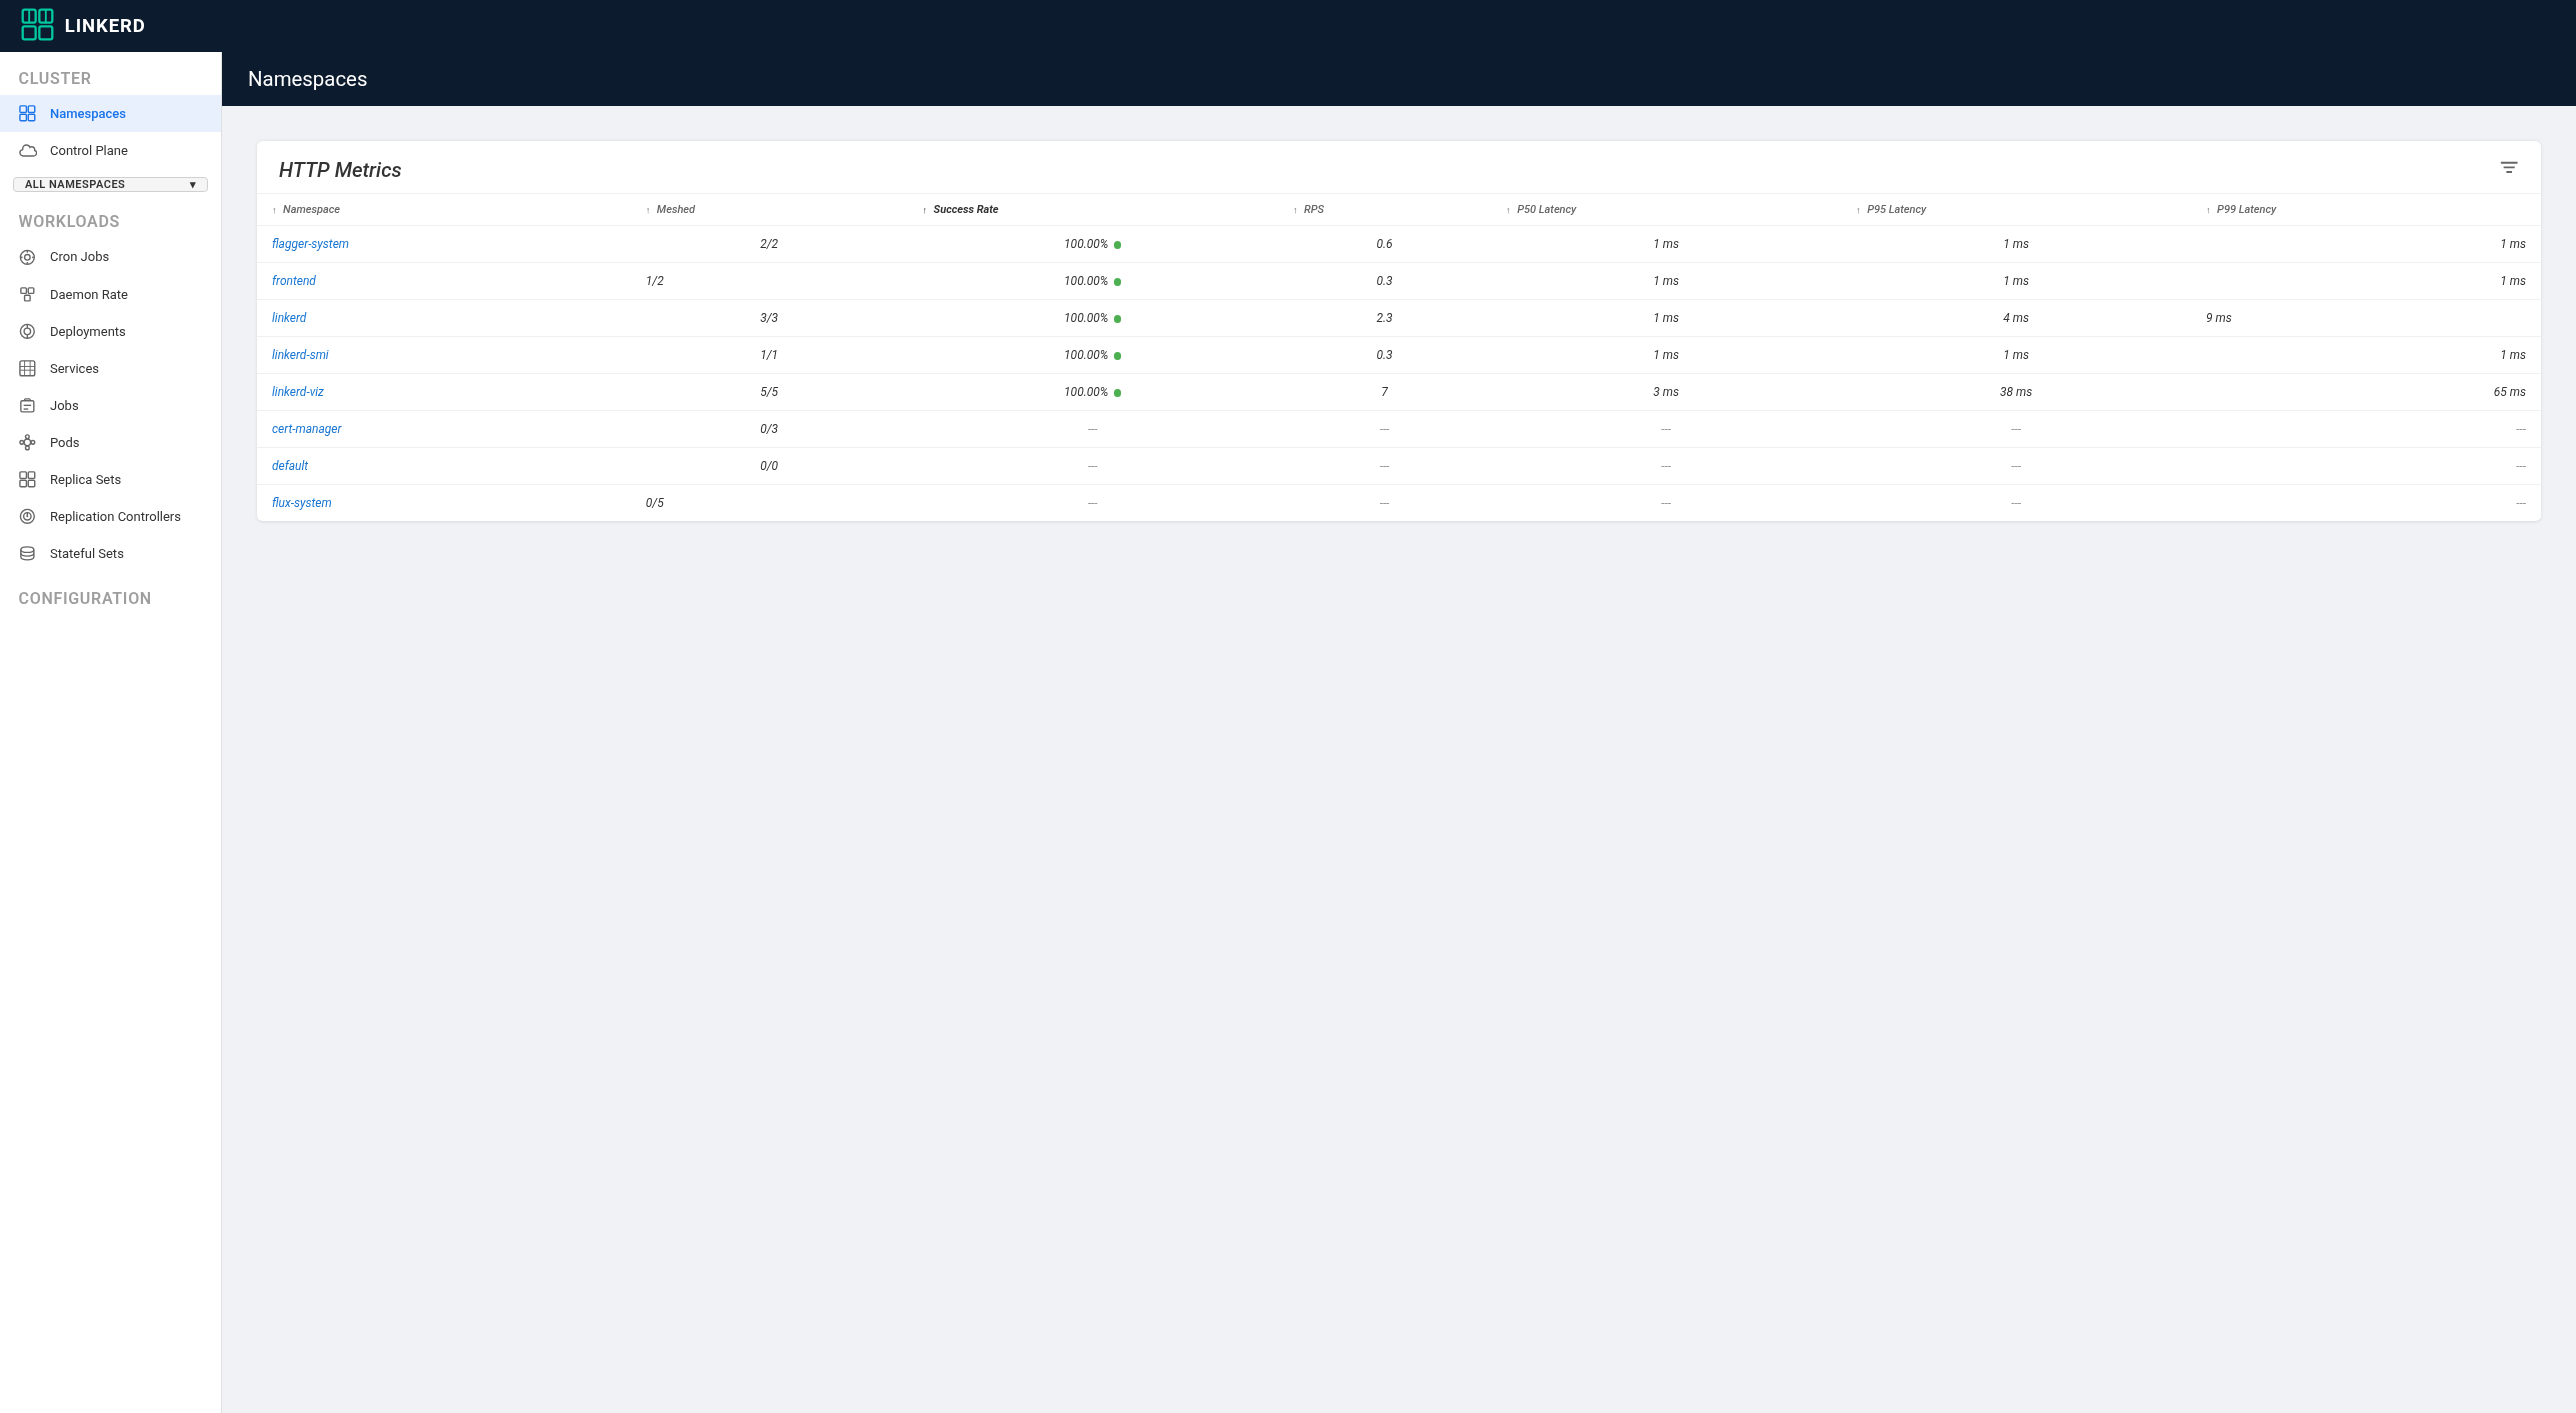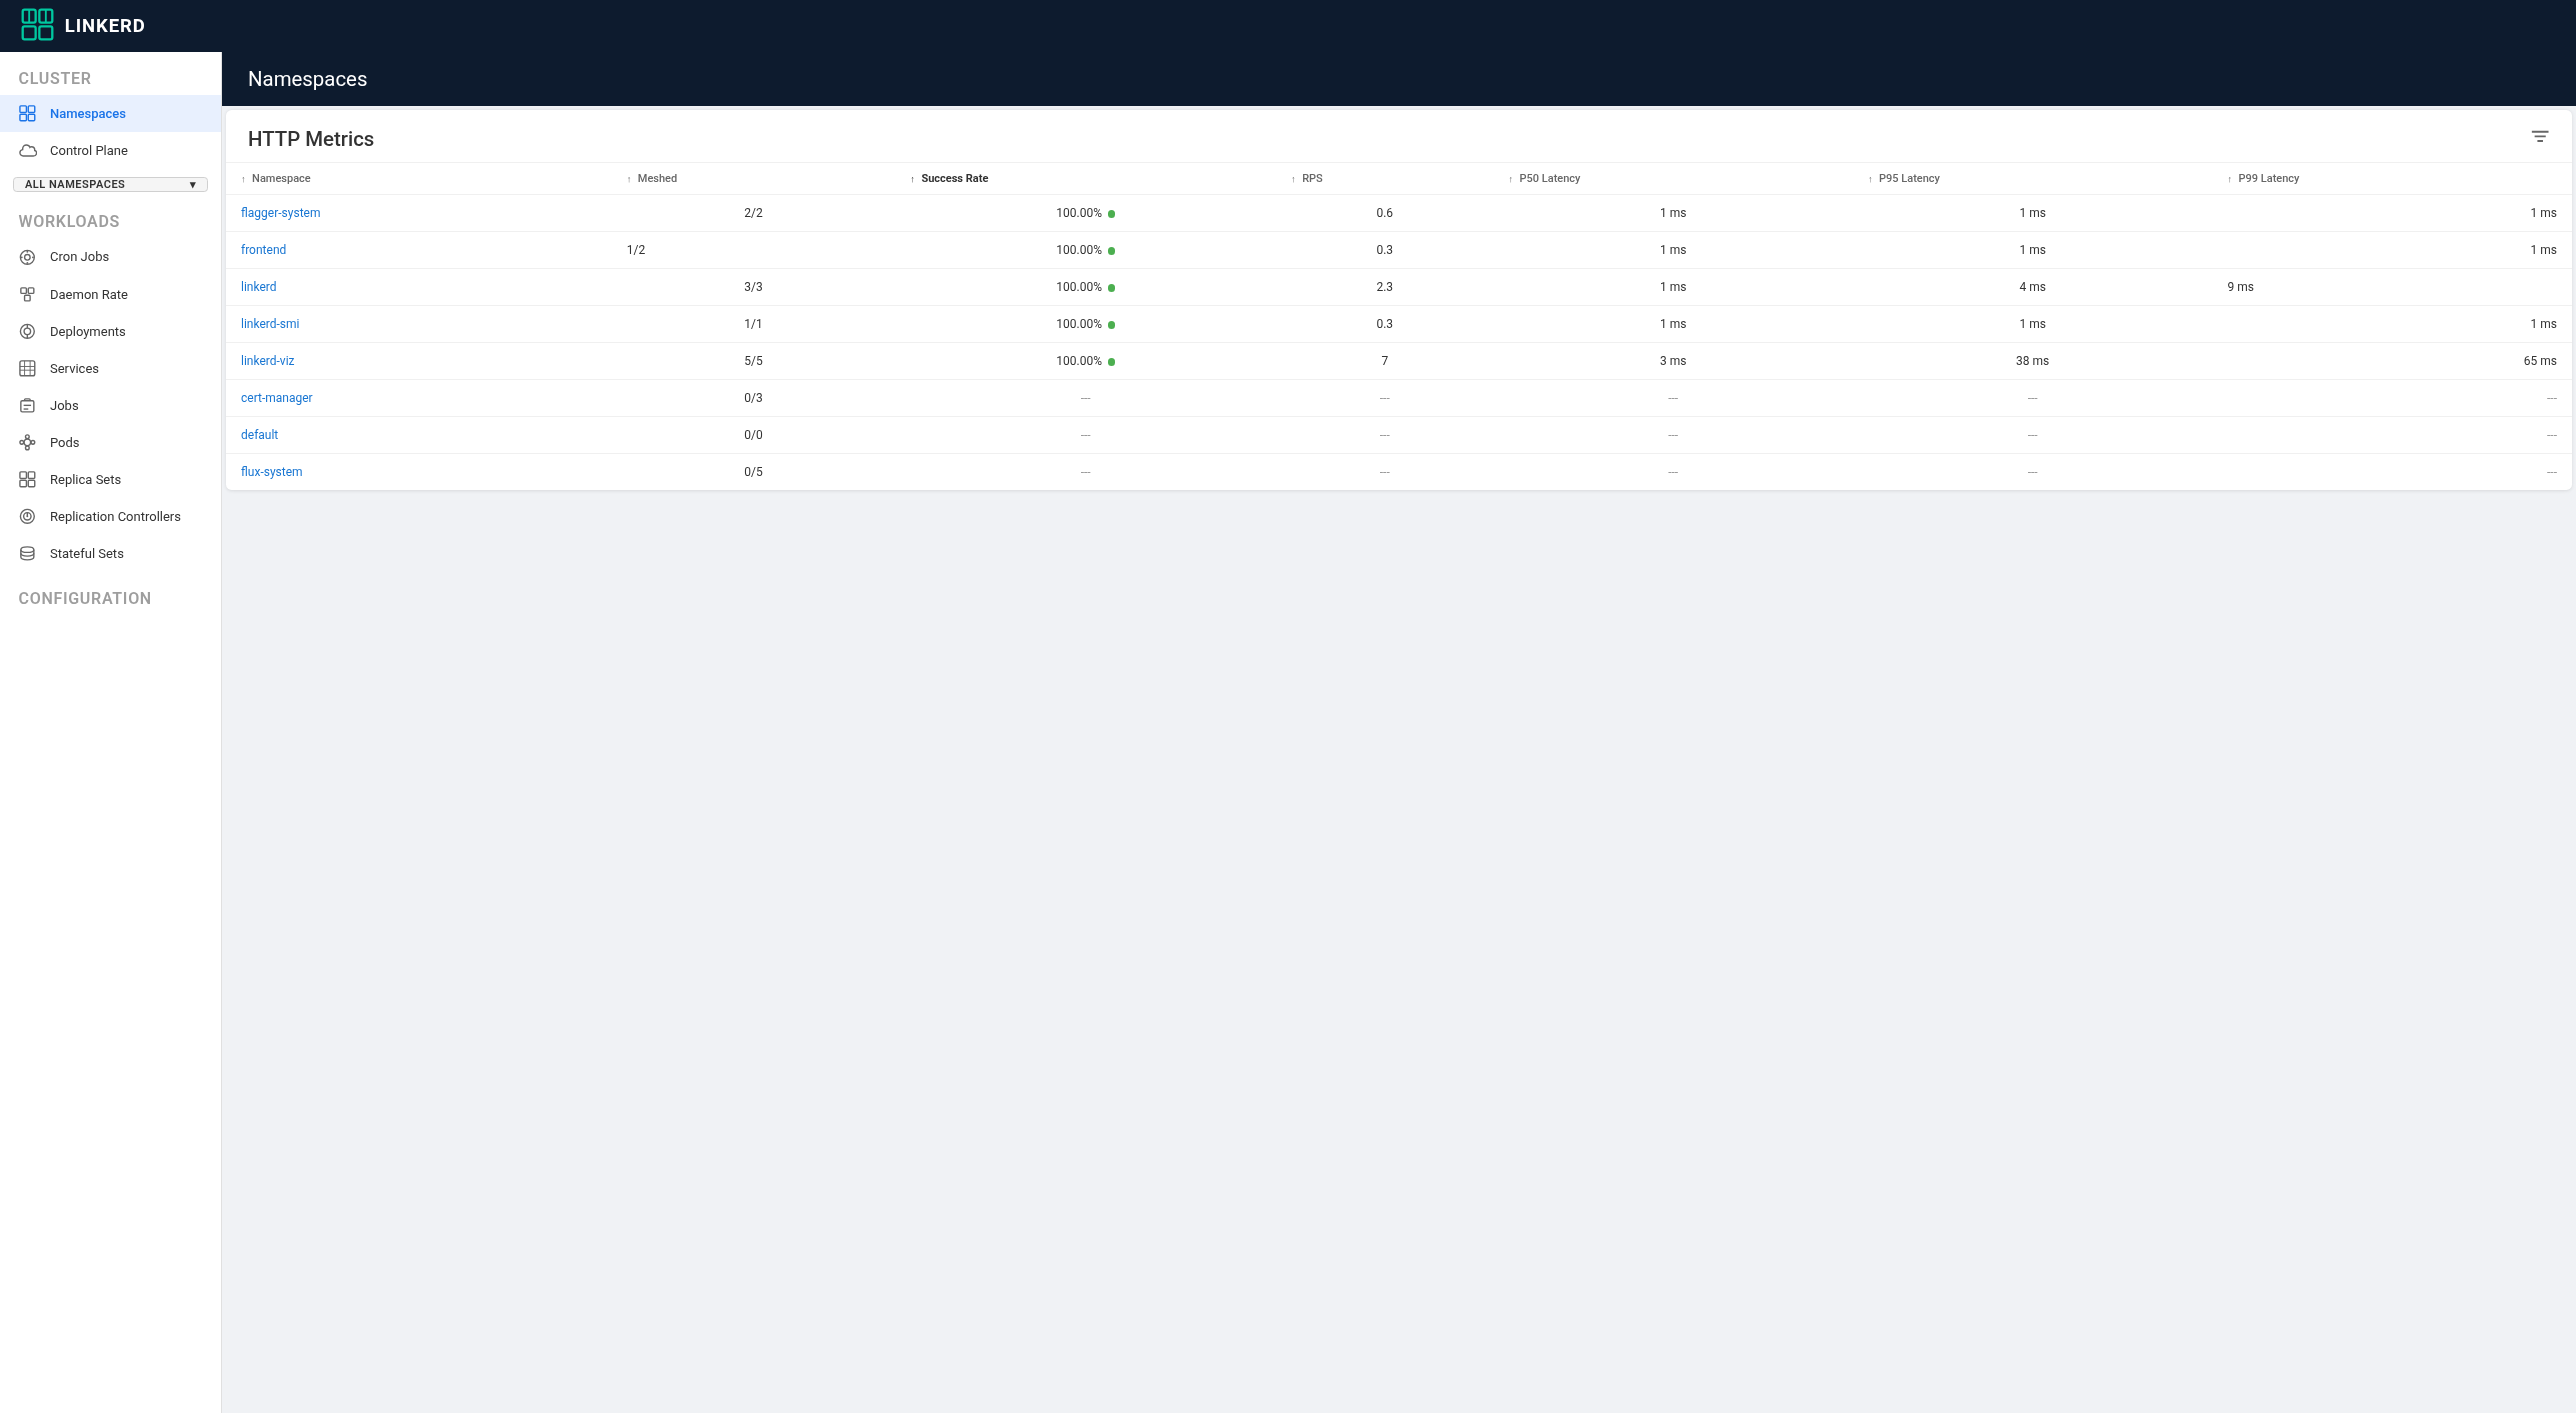--- a/index.html
+++ b/index.html
@@ -103,22 +103,23 @@
     #page-header {
       background: #0d1b2e;
       padding: 15px 26px;
       color: white;
       font-size: 20.4px;
       font-weight: 400;
     }
 
     
     #main-content {
-      padding: 4px;
+      padding: 35px;
       flex: 1;
+      font-style: italic;
     }
 
     
     #metrics-card {
       background: white;
       border-radius: 5.6px;
       box-shadow: 0 0.9px 3.7px rgba(0,0,0,0.1);
       overflow: hidden;
     }
 
@@ -562,21 +563,21 @@
         <span class="na">---</span>
       </td>
       <td style="text-align:right">
         <span class="na">---</span>
       </td>
     </tr>
               <tr>
       <td class="namespace-cell">
         <a href="#">flux-system</a>
       </td>
-      <td style="text-align:center">0/5</td>
+      <td style="text-align:left">0/5</td>
       <td style="text-align:center">
         <span class="na">---</span>
       </td>
       <td style="text-align:center">
         <span class="na">---</span>
       </td>
       <td style="text-align:center">
         <span class="na">---</span>
       </td>
       <td style="text-align:center">

